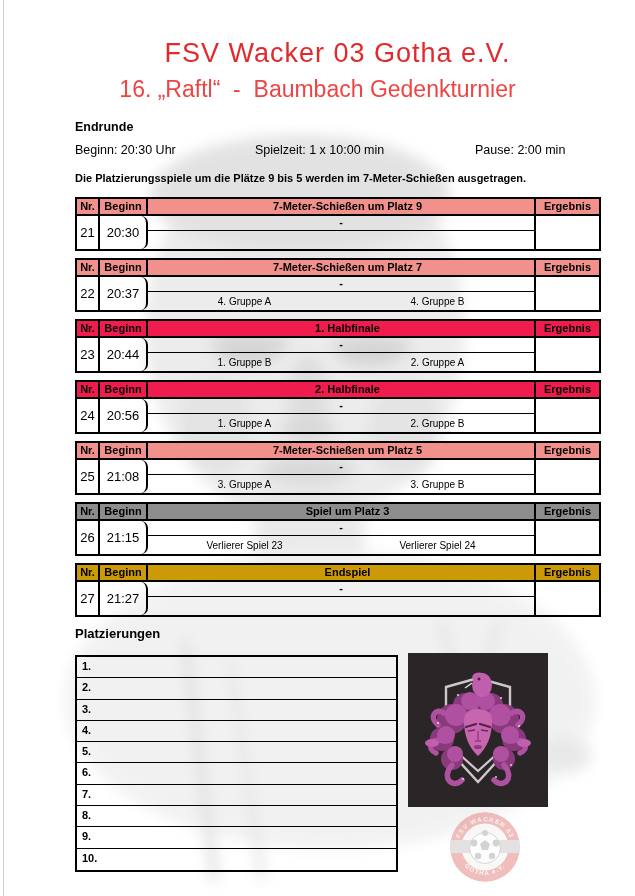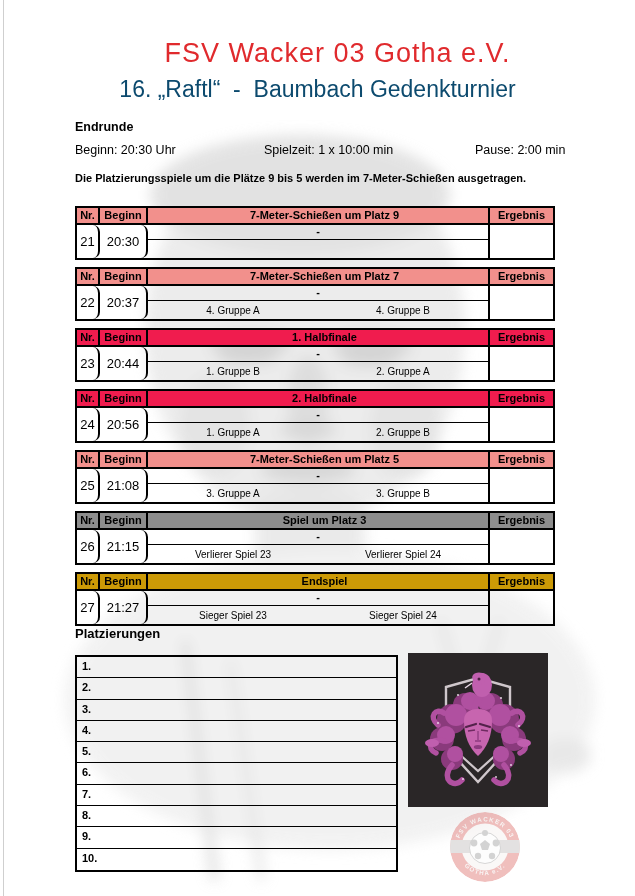--- a/index.html
+++ b/index.html
@@ -3,36 +3,36 @@
 <meta charset="utf-8">
 <style>
   html,body{margin:0;padding:0;background:#fff;}
   .page{position:relative;width:635px;height:896px;background:#ffffff;overflow:hidden;
         font-family:"Liberation Sans","DejaVu Sans",sans-serif;color:#000;}
   .edge-line{position:absolute;left:3px;top:0;bottom:0;width:1px;background:#cfcfcf;}
   .watermark{position:absolute;left:0;top:0;pointer-events:none;}
   .title{position:absolute;left:0;top:38px;width:100%;text-align:center;
          font-size:27px;font-weight:400;letter-spacing:1px;color:#e02a2d;white-space:pre;padding-left:20px;}
   .subtitle{position:absolute;left:0;top:76px;width:100%;text-align:center;
-            font-size:23px;font-weight:400;color:#0c4a6e;white-space:pre;}
+            font-size:23px;font-weight:400;color:#ef4444;white-space:pre;}
   .endrunde{position:absolute;left:75px;top:120px;font-size:12.5px;font-weight:bold;}
   .info{position:absolute;top:143px;font-size:12.5px;white-space:pre;text-align:center;}
-  .info-beginn{left:75px;} .info-spielzeit{left:264px;} .info-pause{left:475px;}
+  .info-beginn{left:75px;} .info-spielzeit{left:255px;} .info-pause{left:475px;}
   .notice{position:absolute;left:75px;top:172px;font-size:11px;font-weight:bold;white-space:nowrap;}
 
-  .tables{position:absolute;left:75px;top:206px;width:480px;}
+  .tables{position:absolute;left:75px;top:197px;width:526px;}
   .match-table{border:2px solid #000;margin-bottom:7px;box-sizing:border-box;}
   .mt-header{display:flex;height:15px;border-bottom:2px solid #000;
              font-size:11px;font-weight:bold;align-items:center;}
   .mt-header .h-nr{width:21px;border-right:2px solid #000;text-align:center;height:100%;line-height:15px;}
   .mt-header .h-beginn{width:46px;border-right:2px solid #000;text-align:center;height:100%;line-height:15px;}
   .mt-header .h-title{flex:1;border-right:2px solid #000;text-align:center;height:100%;line-height:15px;padding-left:13px;}
   .mt-header .h-erg{width:63px;text-align:center;height:100%;line-height:15px;}
   .mt-body{display:flex;height:33px;}
-  .mt-body .b-nr{width:21px;border-right:2px solid #000;display:flex;align-items:center;justify-content:center;font-size:13px;border-radius:7px;}
+  .mt-body .b-nr{width:21px;border-right:2px solid #000;display:flex;align-items:center;justify-content:center;font-size:13px;}
   .mt-body .b-beginn{width:46px;border-right:2px solid #000;display:flex;align-items:center;justify-content:center;font-size:13px;border-radius:7px;}
   .mt-body .b-mid{flex:1;border-right:2px solid #000;display:flex;flex-direction:column;}
   .score-row{height:14px;border-bottom:1px solid #000;text-align:center;font-size:11px;font-weight:bold;line-height:13px;}
   .team-row{flex:1;display:flex;align-items:center;font-size:10px;}
   .team-row span{flex:1;text-align:center;}
   .mt-body .b-erg{width:63px;}
 
   .platz-heading{position:absolute;left:75px;top:626px;font-size:13px;font-weight:bold;}
   .platz-table{position:absolute;left:75px;top:655px;width:323px;height:217px;
                border:2px solid #000;box-sizing:border-box;display:grid;grid-template-rows:repeat(10,1fr);}
@@ -209,24 +209,20 @@
       <div class="h-nr">Nr.</div>
       <div class="h-beginn">Beginn</div>
       <div class="h-title">Endspiel</div>
       <div class="h-erg">Ergebnis</div>
     </div>
     <div class="mt-body">
       <div class="b-nr">27</div>
       <div class="b-beginn">21:27</div>
       <div class="b-mid">
         <div class="score-row">-</div>
-        <div class="team-row">
-          <span>Sieger Spiel 23</span>
-          <span>Sieger Spiel 24</span>
-        </div>
       </div>
       <div class="b-erg"></div>
     </div>
   </div>
     </div>
 
   <div class="platz-heading">Platzierungen</div>
 
   <div class="platz-table">
       <div class="platz-row">

